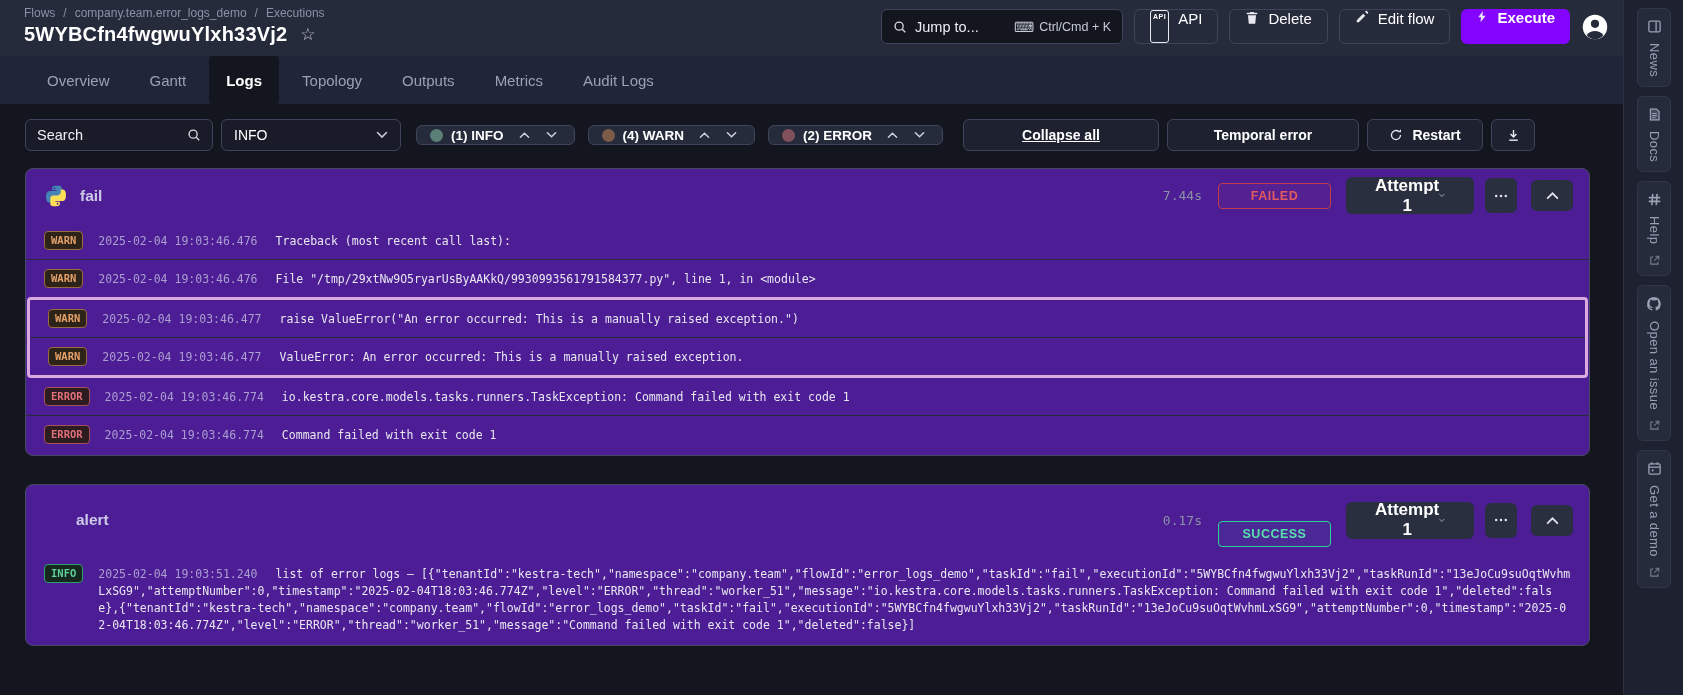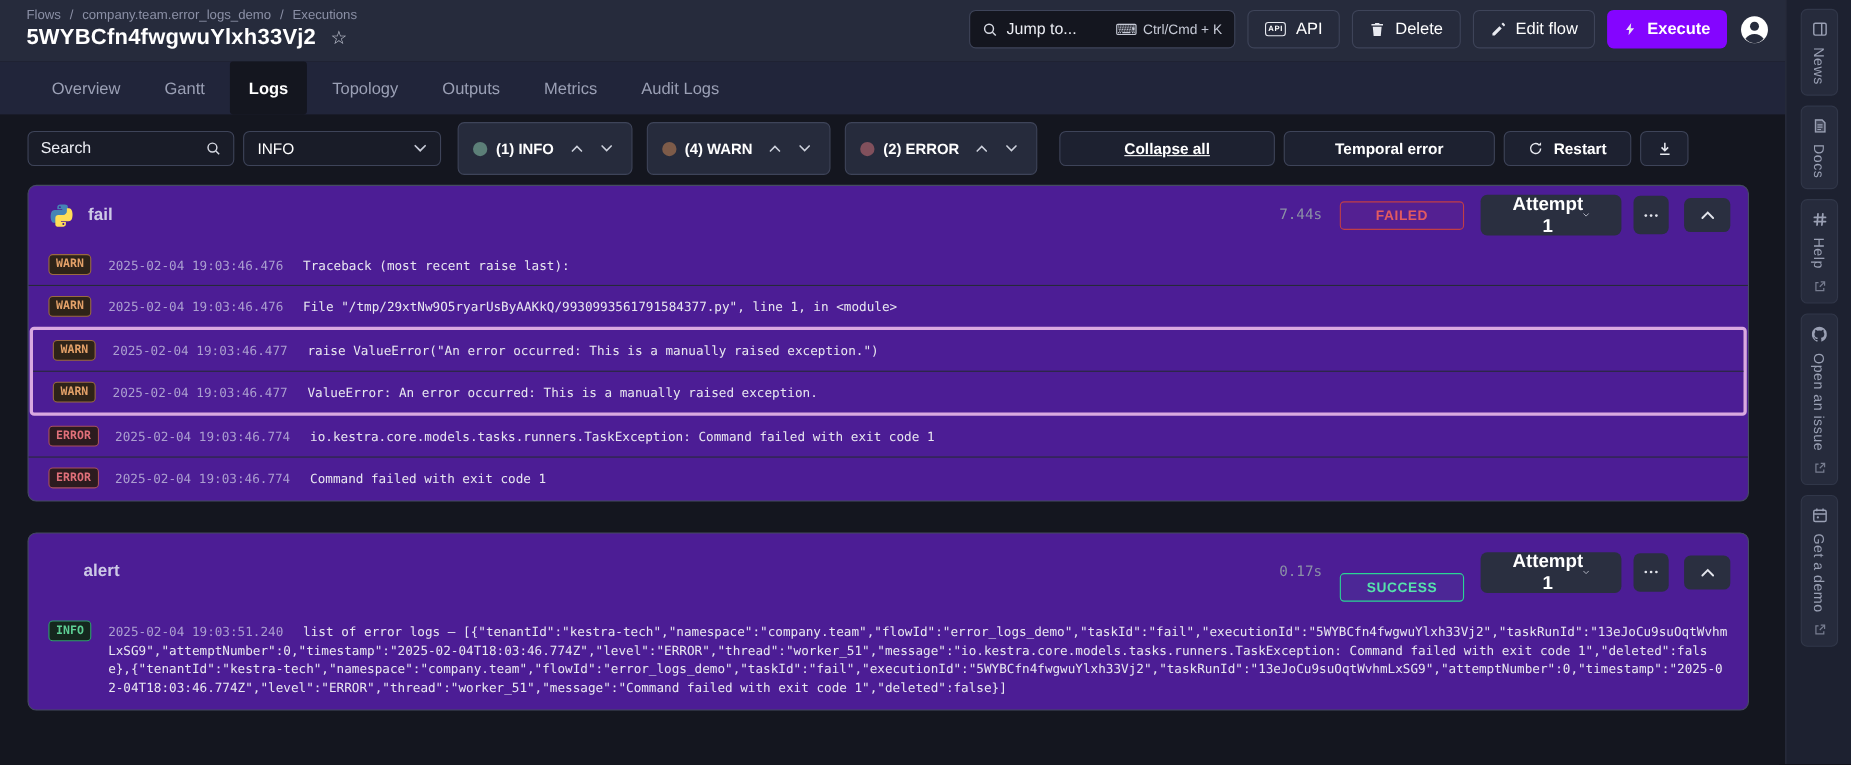--- a/index.html
+++ b/index.html
@@ -15,42 +15,42 @@
   .title-row { display:flex; align-items:center; gap:13px; }
   .page-title { font-size:20px; font-weight:bold; color:#ffffff; letter-spacing:.2px; }
   .star { color:#c3c7d4; font-size:17px; line-height:1; cursor:pointer; }
   .top-actions { display:flex; align-items:center; gap:11px; margin-top:3px; }
   .jumpto { display:flex; align-items:center; gap:8px; background:#14161f; border:1px solid #3e4459; border-radius:6px; height:35px; padding:0 11px; width:242px; cursor:text; }
   .jumpto svg { flex:none; color:#d7dae3; }
   .jumpto input { flex:1; min-width:0; background:transparent; border:none; outline:none; color:#fff; font-size:14.5px; font-family:inherit; }
   .jumpto input::placeholder { color:#eceef4; opacity:1; }
   .shortcut { display:flex; align-items:center; gap:5px; color:#c6cad6; font-size:12.5px; white-space:nowrap; }
   .kbd-glyph { font-size:14px; line-height:1; }
-  .hbtn { height:35px; display:flex; align-items:center; gap:9px; padding:0 15px; background:transparent; border:1px solid #3e4459; border-radius:6px; color:#fff; font-size:15px; font-family:inherit; cursor:pointer; }
+  .hbtn { height:35px; display:flex; gap:9px; padding:0 15px; background:transparent; border:1px solid #3e4459; border-radius:6px; color:#fff; font-size:15px; font-family:inherit; cursor:pointer; }
   .hbtn svg { color:#e8eaf0; }
   .api-chip { display:inline-block; border:1.2px solid #e8eaf0; border-radius:3px; font-size:7px; font-weight:bold; padding:2px 2px; letter-spacing:.5px; line-height:1; }
   .execute-btn { background:#8405ff; border:none; font-weight:bold; }
   .avatar-btn { background:none; border:none; cursor:pointer; display:flex; }
 
   
   .tabbar { background:#21253a; height:48px; display:flex; align-items:stretch; padding-left:30px; gap:6px; }
   .tab { display:flex; align-items:center; padding:0 17px; background:transparent; border:none; color:#9ba0b5; font-size:15px; font-family:inherit; cursor:pointer; }
   .tab.active { background:#14161f; color:#fff; font-weight:bold; border-radius:3px; }
 
   
   .content { flex:1; padding:15px 33px 0 25px; overflow:hidden; }
   .filterbar { display:flex; align-items:center; gap:8px; height:32px; margin-bottom:17px; }
   .search-box { width:188px; height:32px; display:flex; align-items:center; gap:6px; background:#191c28; border:1px solid #3e4459; border-radius:6px; padding:0 11px; }
   .search-box input { flex:1; min-width:0; background:transparent; border:none; outline:none; color:#fff; font-size:14.5px; font-family:inherit; }
   .search-box input::placeholder { color:#eceef4; opacity:1; }
   .search-box svg { color:#d7dae3; flex:none; }
   .select-box { width:180px; height:32px; display:flex; align-items:center; justify-content:space-between; background:#191c28; border:1px solid #3e4459; border-radius:6px; padding:0 12px; color:#fff; font-size:14px; cursor:pointer; }
   .select-box svg { color:#c6cad6; }
   .lvl-toggles { display:flex; gap:13px; margin-left:7px; }
-  .lvl-toggle { display:flex; align-items:center; gap:8px; height:48px; background:#262b3c; border:1px solid #3e4459; border-radius:6px; padding:0 13px; cursor:pointer; }
+  .lvl-toggle { display:flex; align-items:center; gap:8px; height:20px; background:#262b3c; border:1px solid #3e4459; border-radius:6px; padding:0 13px; cursor:pointer; }
   .dot { width:13px; height:13px; border-radius:50%; flex:none; }
   .lvl-label { color:#fff; font-size:13.5px; font-weight:bold; white-space:nowrap; }
   .chev-btn { background:transparent; border:none; color:#cdd1dc; padding:2px 4px; cursor:pointer; display:flex; align-items:center; }
   .chev-btn.up { margin-left:3px; }
   .fgroup { display:flex; gap:8px; margin-left:12px; }
   .fbtn { height:32px; background:#1d2130; border:1px solid #3e4459; border-radius:6px; color:#fff; font-size:14px; font-weight:bold; font-family:inherit; display:flex; align-items:center; justify-content:center; gap:9px; cursor:pointer; }
   .fbtn svg { color:#e8eaf0; }
   .w-collapse { width:196px;text-decoration:underline; } .w-temporal { width:192px; } .w-restart { width:116px; } .w-dl { width:44px; }
 
   
@@ -286,21 +286,21 @@
       </button>
       <button class="collapse-btn">
         <svg width="13" height="9" viewBox="0 0 12 8">
                   <path d="M1.5 6.5L6 2l4.5 4.5" fill="none" stroke="currentColor" stroke-width="1.6" stroke-linecap="round"></path>
                 </svg>
       </button>
     </div>
     <div class="logs">
               <div class="logrow">
     <span class="lvl-badge lv-WARN">WARN</span>
-    <div class="logtext"><span class="ts">2025-02-04 19:03:46.476</span><span class="msg">Traceback (most recent raise last):</span></div>
+    <div class="logtext"><span class="ts">2025-02-04 19:03:46.476</span><span class="msg">Traceback (most recent call last):</span></div>
   </div>
               <div class="logrow">
     <span class="lvl-badge lv-WARN">WARN</span>
     <div class="logtext"><span class="ts">2025-02-04 19:03:46.476</span><span class="msg">File "/tmp/29xtNw9O5ryarUsByAAKkQ/9930993561791584377.py", line 1, in &lt;module&gt;</span></div>
   </div>
               <div class="hl-group">
                 <div class="logrow">
     <span class="lvl-badge lv-WARN">WARN</span>
     <div class="logtext"><span class="ts">2025-02-04 19:03:46.477</span><span class="msg">raise ValueError("An error occurred: This is a manually raised exception.")</span></div>
   </div>

